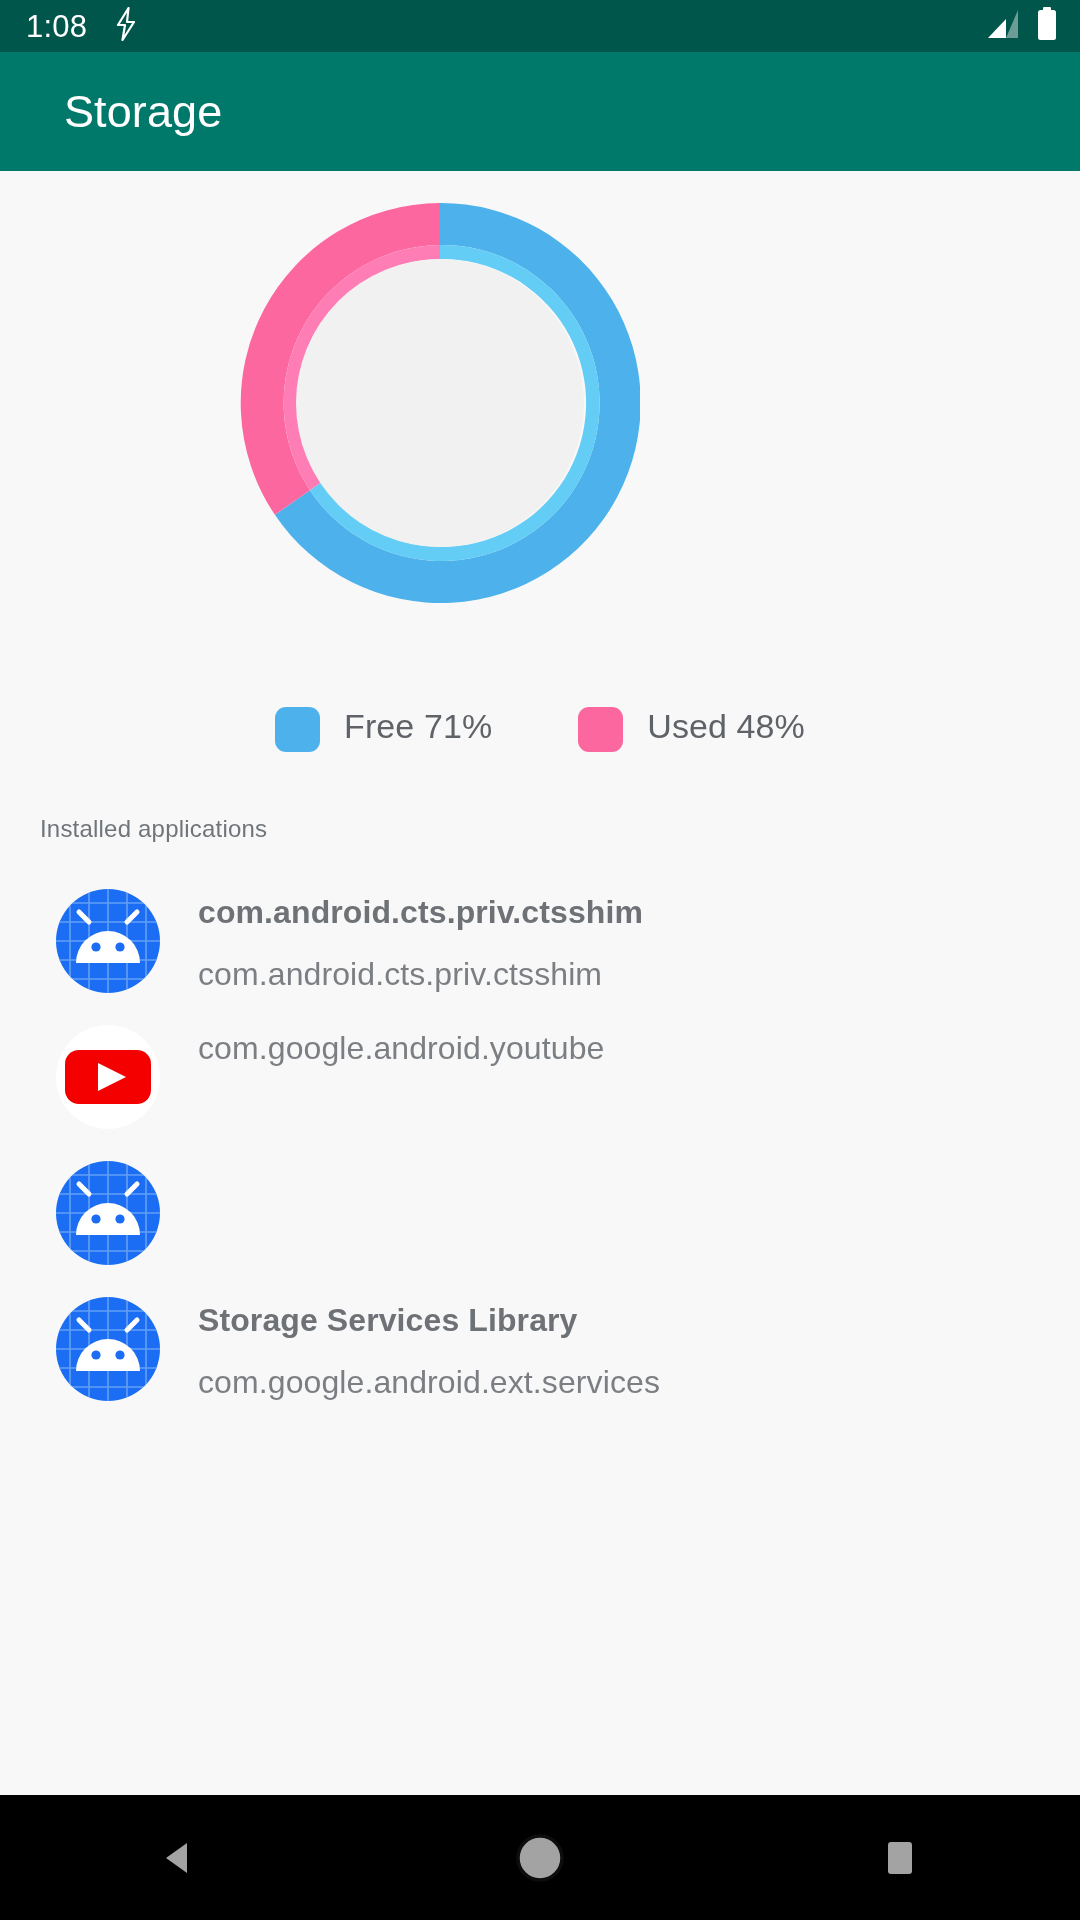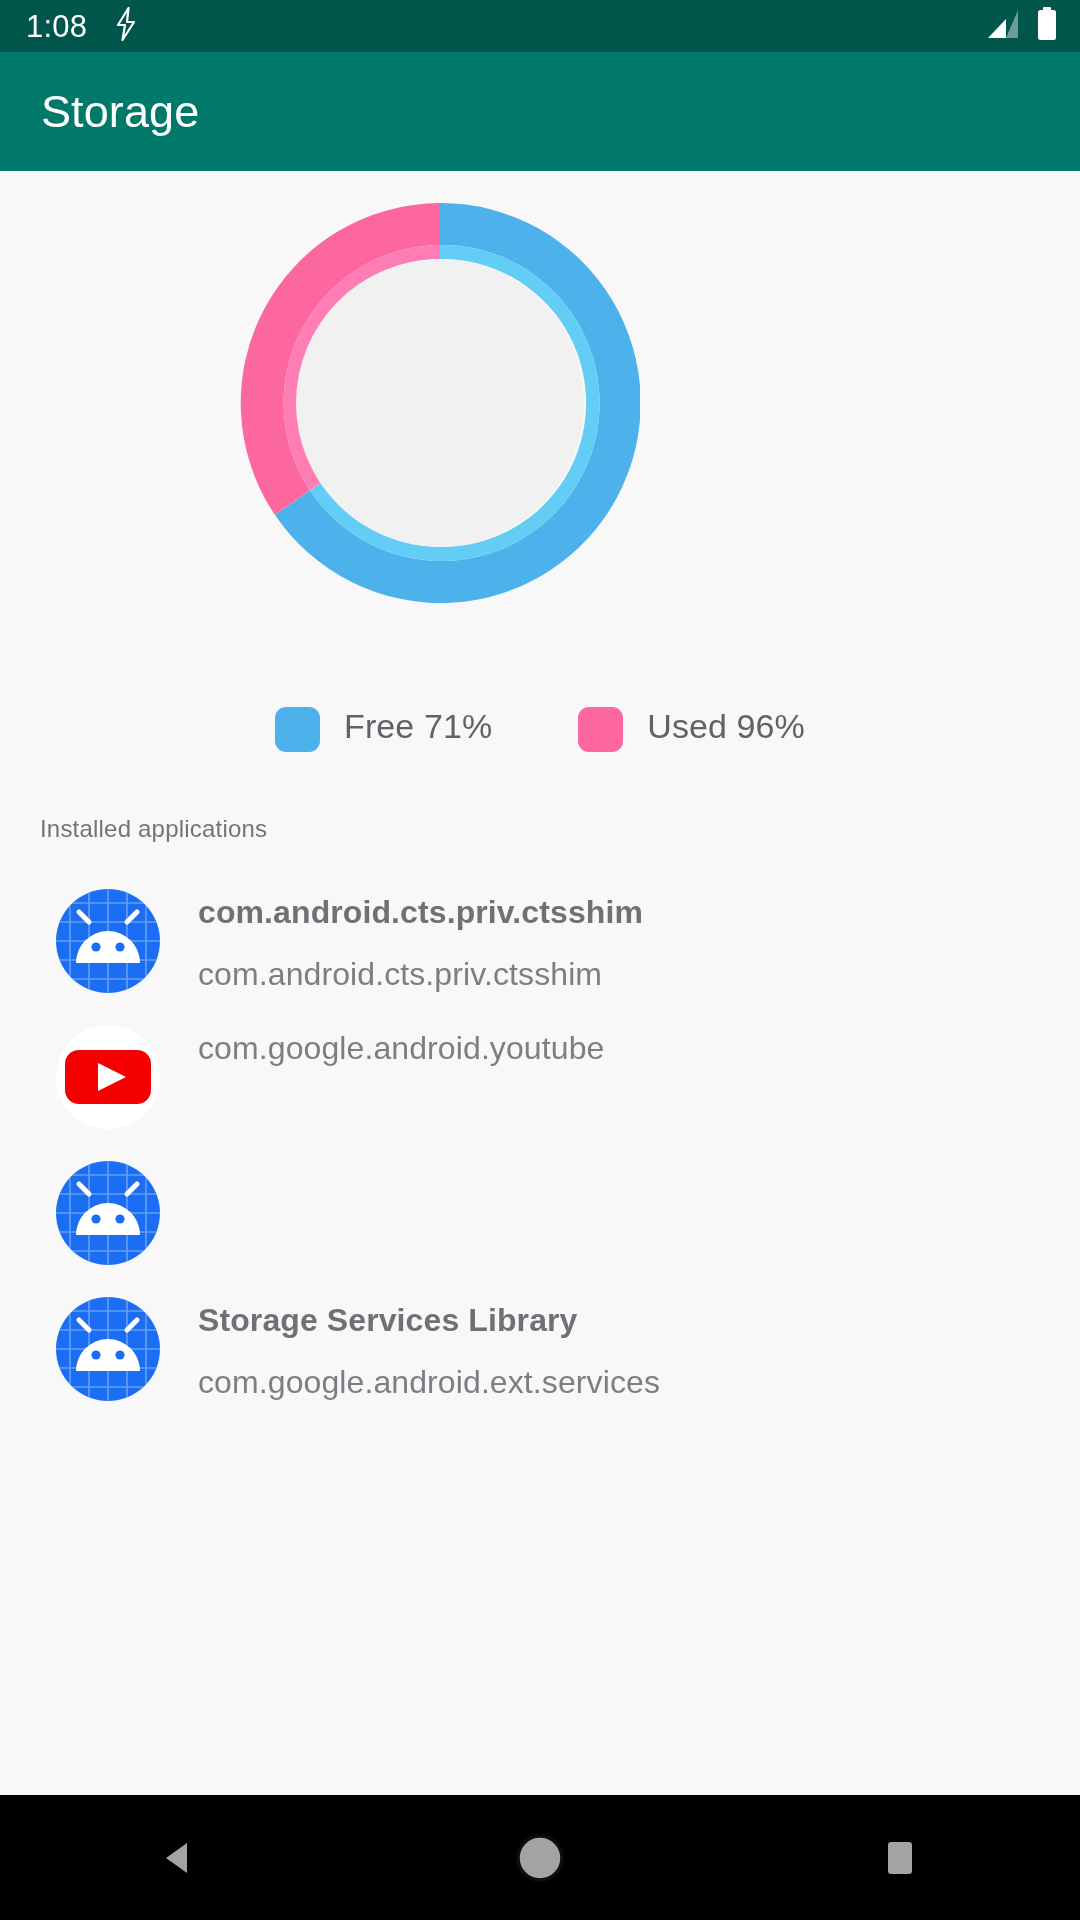--- a/index.html
+++ b/index.html
@@ -45,21 +45,21 @@
   .app-bar {
     position: absolute; top: 52px; left: 0;
     width: 1080px; height: 119px;
     background: #00796b;
     display: flex; align-items: center;
   }
   .app-bar-title {
     color: #ffffff;
     font-size: 45px;
     font-weight: 500;
-    padding-left: 41px;
+    padding-left: 64px;
     letter-spacing: 0.1px;
   }
 
   
   .content {
     position: absolute;
     top: 171px; left: 0;
     width: 1080px;
     height: 1624px;
     background: #f8f8f8;
@@ -233,21 +233,21 @@
       </div>
     </div>
 
     <div class="legend">
       <div class="legend-item">
         <span class="legend-swatch" style="background:#4db2ec"></span>
         <span class="legend-label">Free 71%</span>
       </div>
       <div class="legend-item">
         <span class="legend-swatch" style="background:#fc679f"></span>
-        <span class="legend-label">Used 96%</span>
+        <span class="legend-label">Used 48%</span>
       </div>
     </div>
 
     <div class="section-header">Installed applications</div>
 
     <div class="app-list">
 
       <div class="app-row">
         <div class="app-icon">
           <svg viewBox="0 0 112 112">

